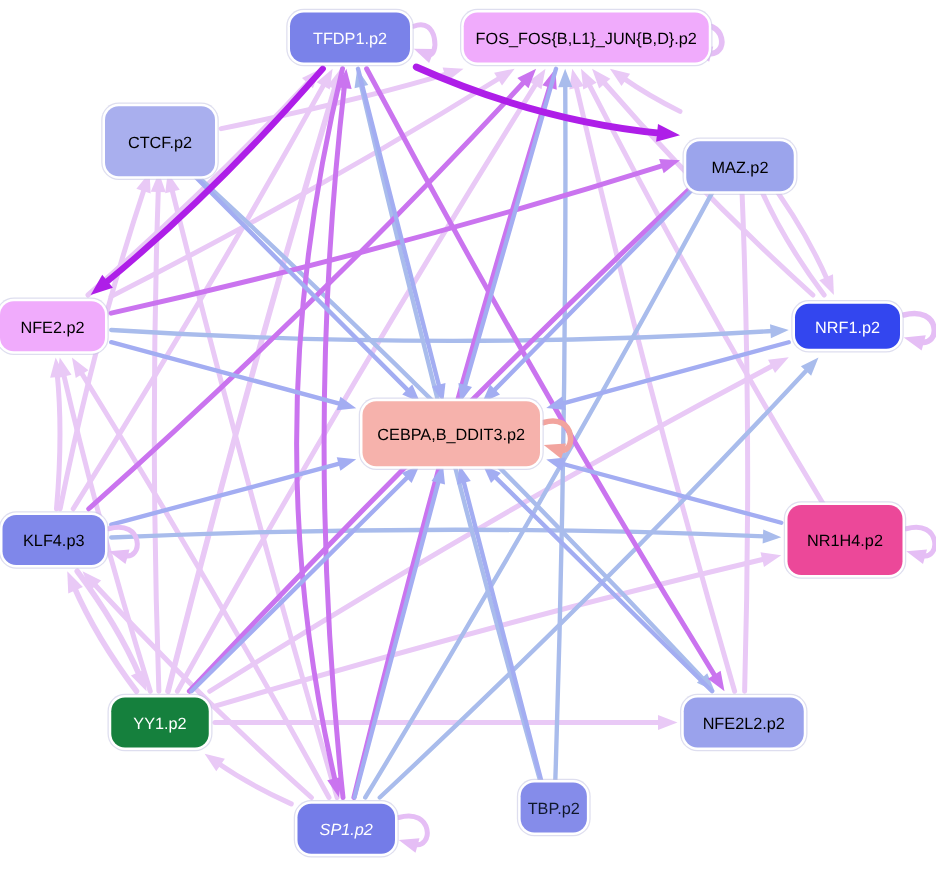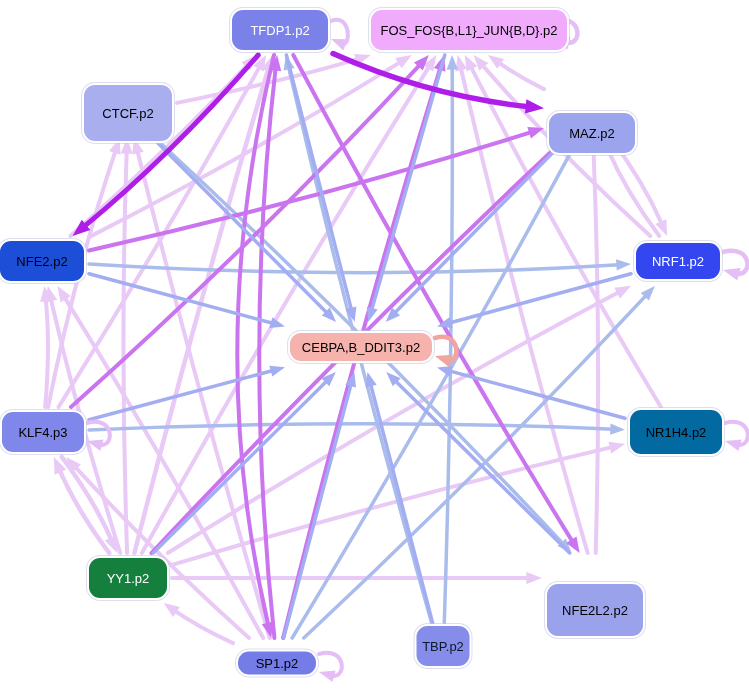--- a/index.html
+++ b/index.html
@@ -153,41 +153,41 @@
       </div>
       <div class="node" style="left: 469px; top: 30px; width: 196px; height: 40px; background: #f0abfc; color: rgb(0, 0, 0);">
         <span>FOS_FOS{B,L1}_JUN{B,D}.p2</span>
       </div>
       <div class="node" style="left: 128px; top: 113px; width: 88px; height: 56px; background: rgb(169, 175, 238); color: rgb(0, 0, 0);">
         <span>CTCF.p2</span>
       </div>
       <div class="node" style="left: 592px; top: 113px; width: 86px; height: 40px; background: rgb(155, 164, 236); color: rgb(0, 0, 0); margin-top: 20px;">
         <span>MAZ.p2</span>
       </div>
-      <div class="node" style="left: 42px; top: 261px; width: 84px; height: 40px; background: #1d4ed8; color: rgb(0, 0, 0);">
+      <div class="node" style="left: 42px; top: 261px; width: 84px; height: 40px; background: #f0abfc; color: rgb(0, 0, 0);">
         <span>NFE2.p2</span>
       </div>
       <div class="node" style="left: 678px; top: 261px; width: 84px; height: 36px; background: rgb(51, 70, 239); color: rgb(255, 255, 255);">
         <span>NRF1.p2</span>
       </div>
-      <div class="node" style="left: 361px; top: 347px; width: 142px; height: 28px; background: rgb(246, 178, 172); color: rgb(0, 0, 0);">
+      <div class="node" style="left: 361px; top: 347px; width: 142px; height: 52px; background: rgb(246, 178, 172); color: rgb(0, 0, 0);">
         <span>CEBPA,B_DDIT3.p2</span>
       </div>
       <div class="node" style="left: 43px; top: 432px; width: 82px; height: 40px; background: rgb(127, 135, 234); color: rgb(0, 0, 0); justify-content: center;">
         <span>KLF4.p3</span>
       </div>
-      <div class="node" style="left: 676px; top: 432px; width: 92px; height: 44px; background: #0369a1; color: rgb(0, 0, 0);">
+      <div class="node" style="left: 676px; top: 432px; width: 92px; height: 56px; background: #ec4899; color: rgb(0, 0, 0);">
         <span>NR1H4.p2</span>
       </div>
       <div class="node" style="left: 128px; top: 578px; width: 78px; height: 40px; background: #15803d; color: rgb(255, 255, 255); justify-content: center;">
         <span>YY1.p2</span>
       </div>
-      <div class="node" style="left: 595px; top: 610px; width: 96px; height: 52px; background: rgb(154, 162, 236); color: rgb(0, 0, 0);">
+      <div class="node" style="left: 595px; top: 578px; width: 96px; height: 40px; background: rgb(154, 162, 236); color: rgb(0, 0, 0);">
         <span>NFE2L2.p2</span>
       </div>
-      <div class="node" style="left: 277px; top: 663px; width: 78px; height: 23px; background: rgb(116, 124, 232); color: #000000;">
+      <div class="node" style="left: 277px; top: 663px; width: 78px; height: 40px; background: rgb(116, 124, 232); color: #ffffff; font-style: italic;">
         <span>SP1.p2</span>
       </div>
       <div class="node" style="left: 443px; top: 646px; width: 53px; height: 40px; background: rgb(133, 140, 234); color: #0f172a;">
         <span>TBP.p2</span>
       </div>
     </div>
 </div>
 
 </body></html>

